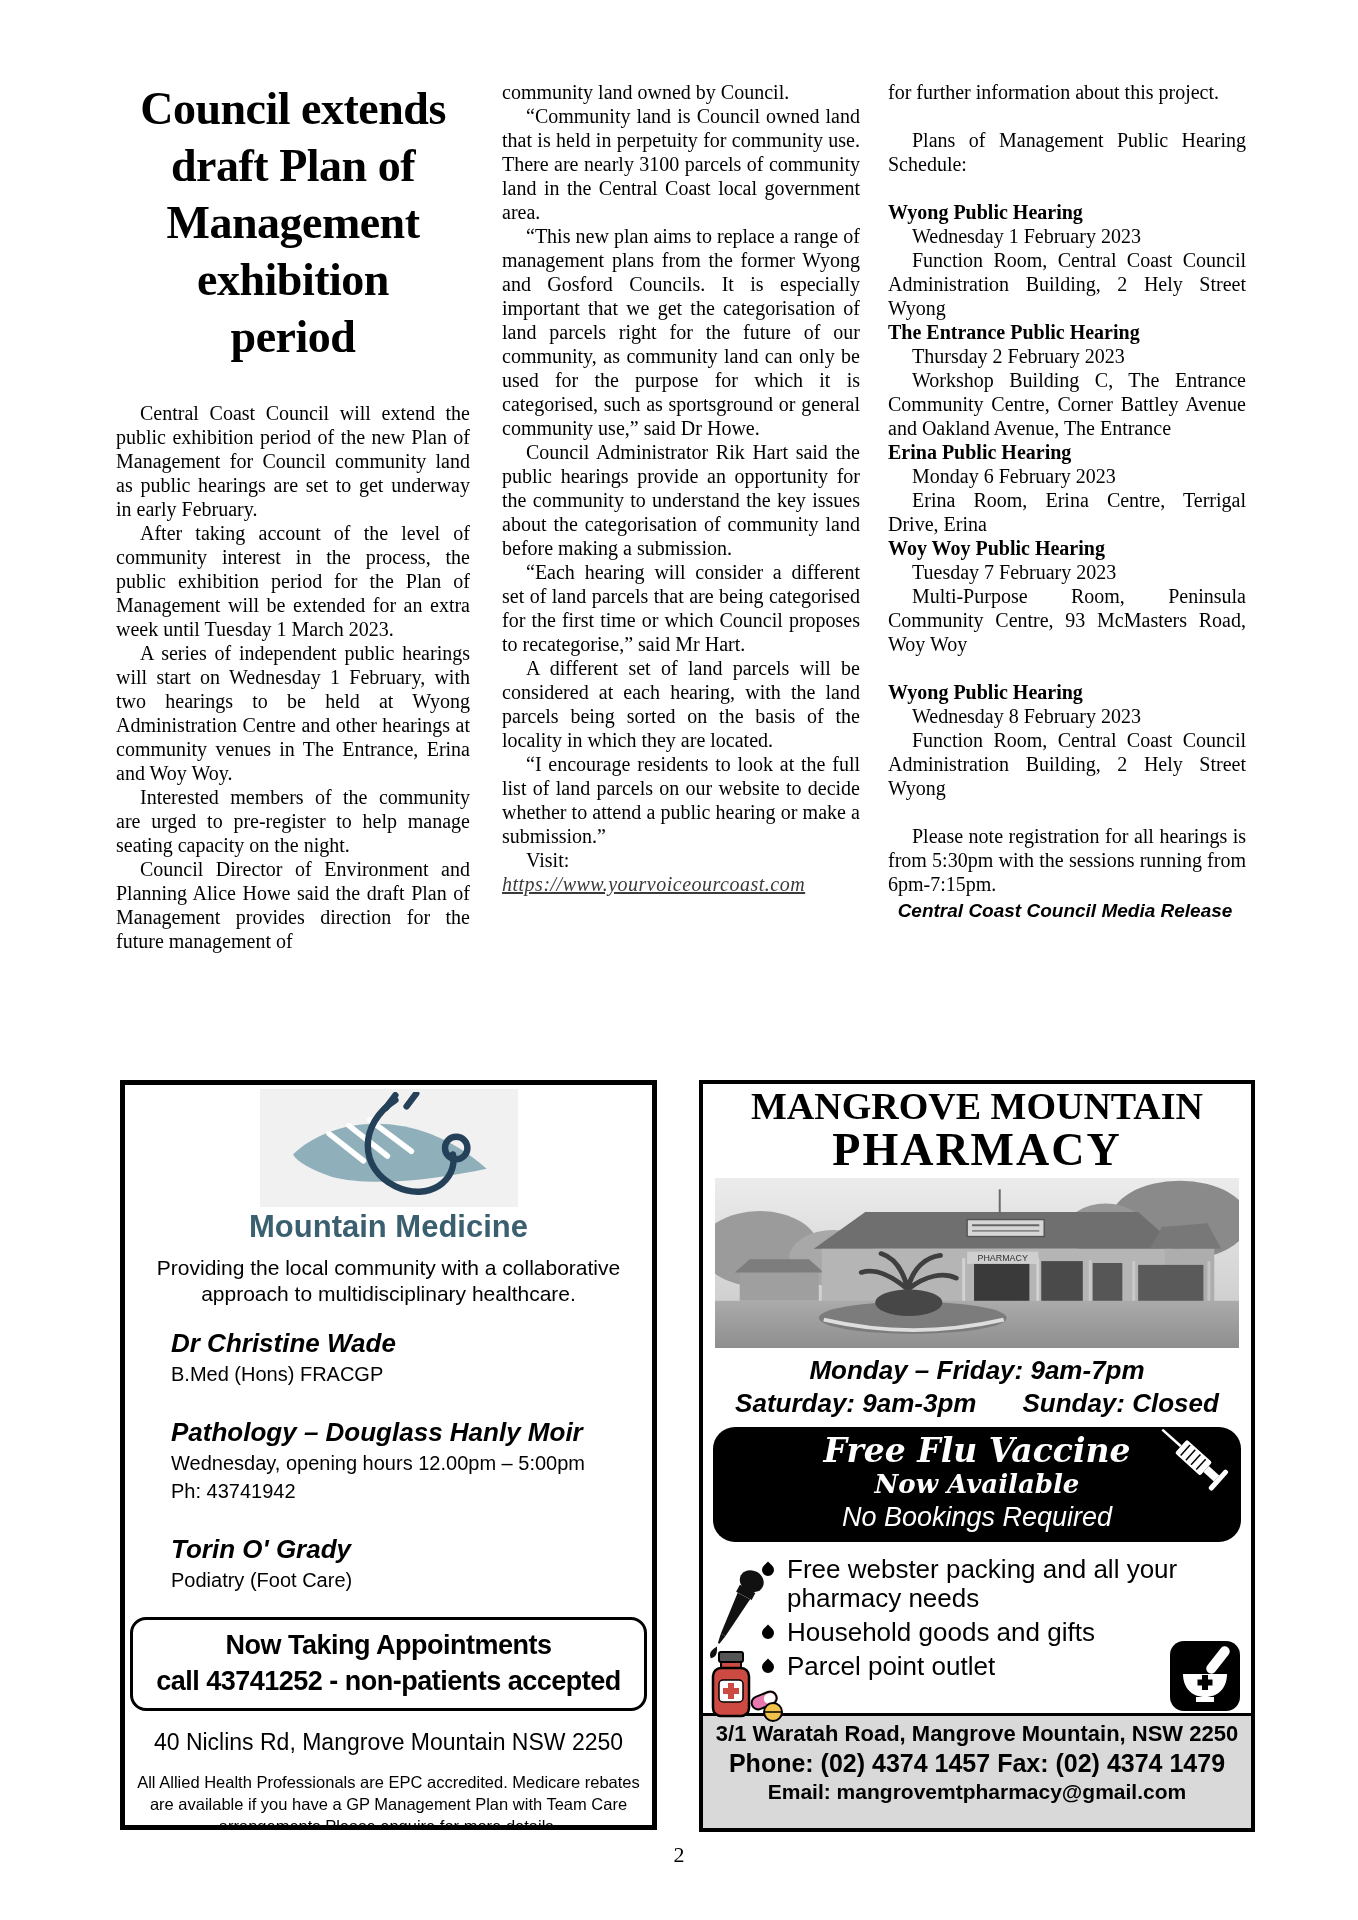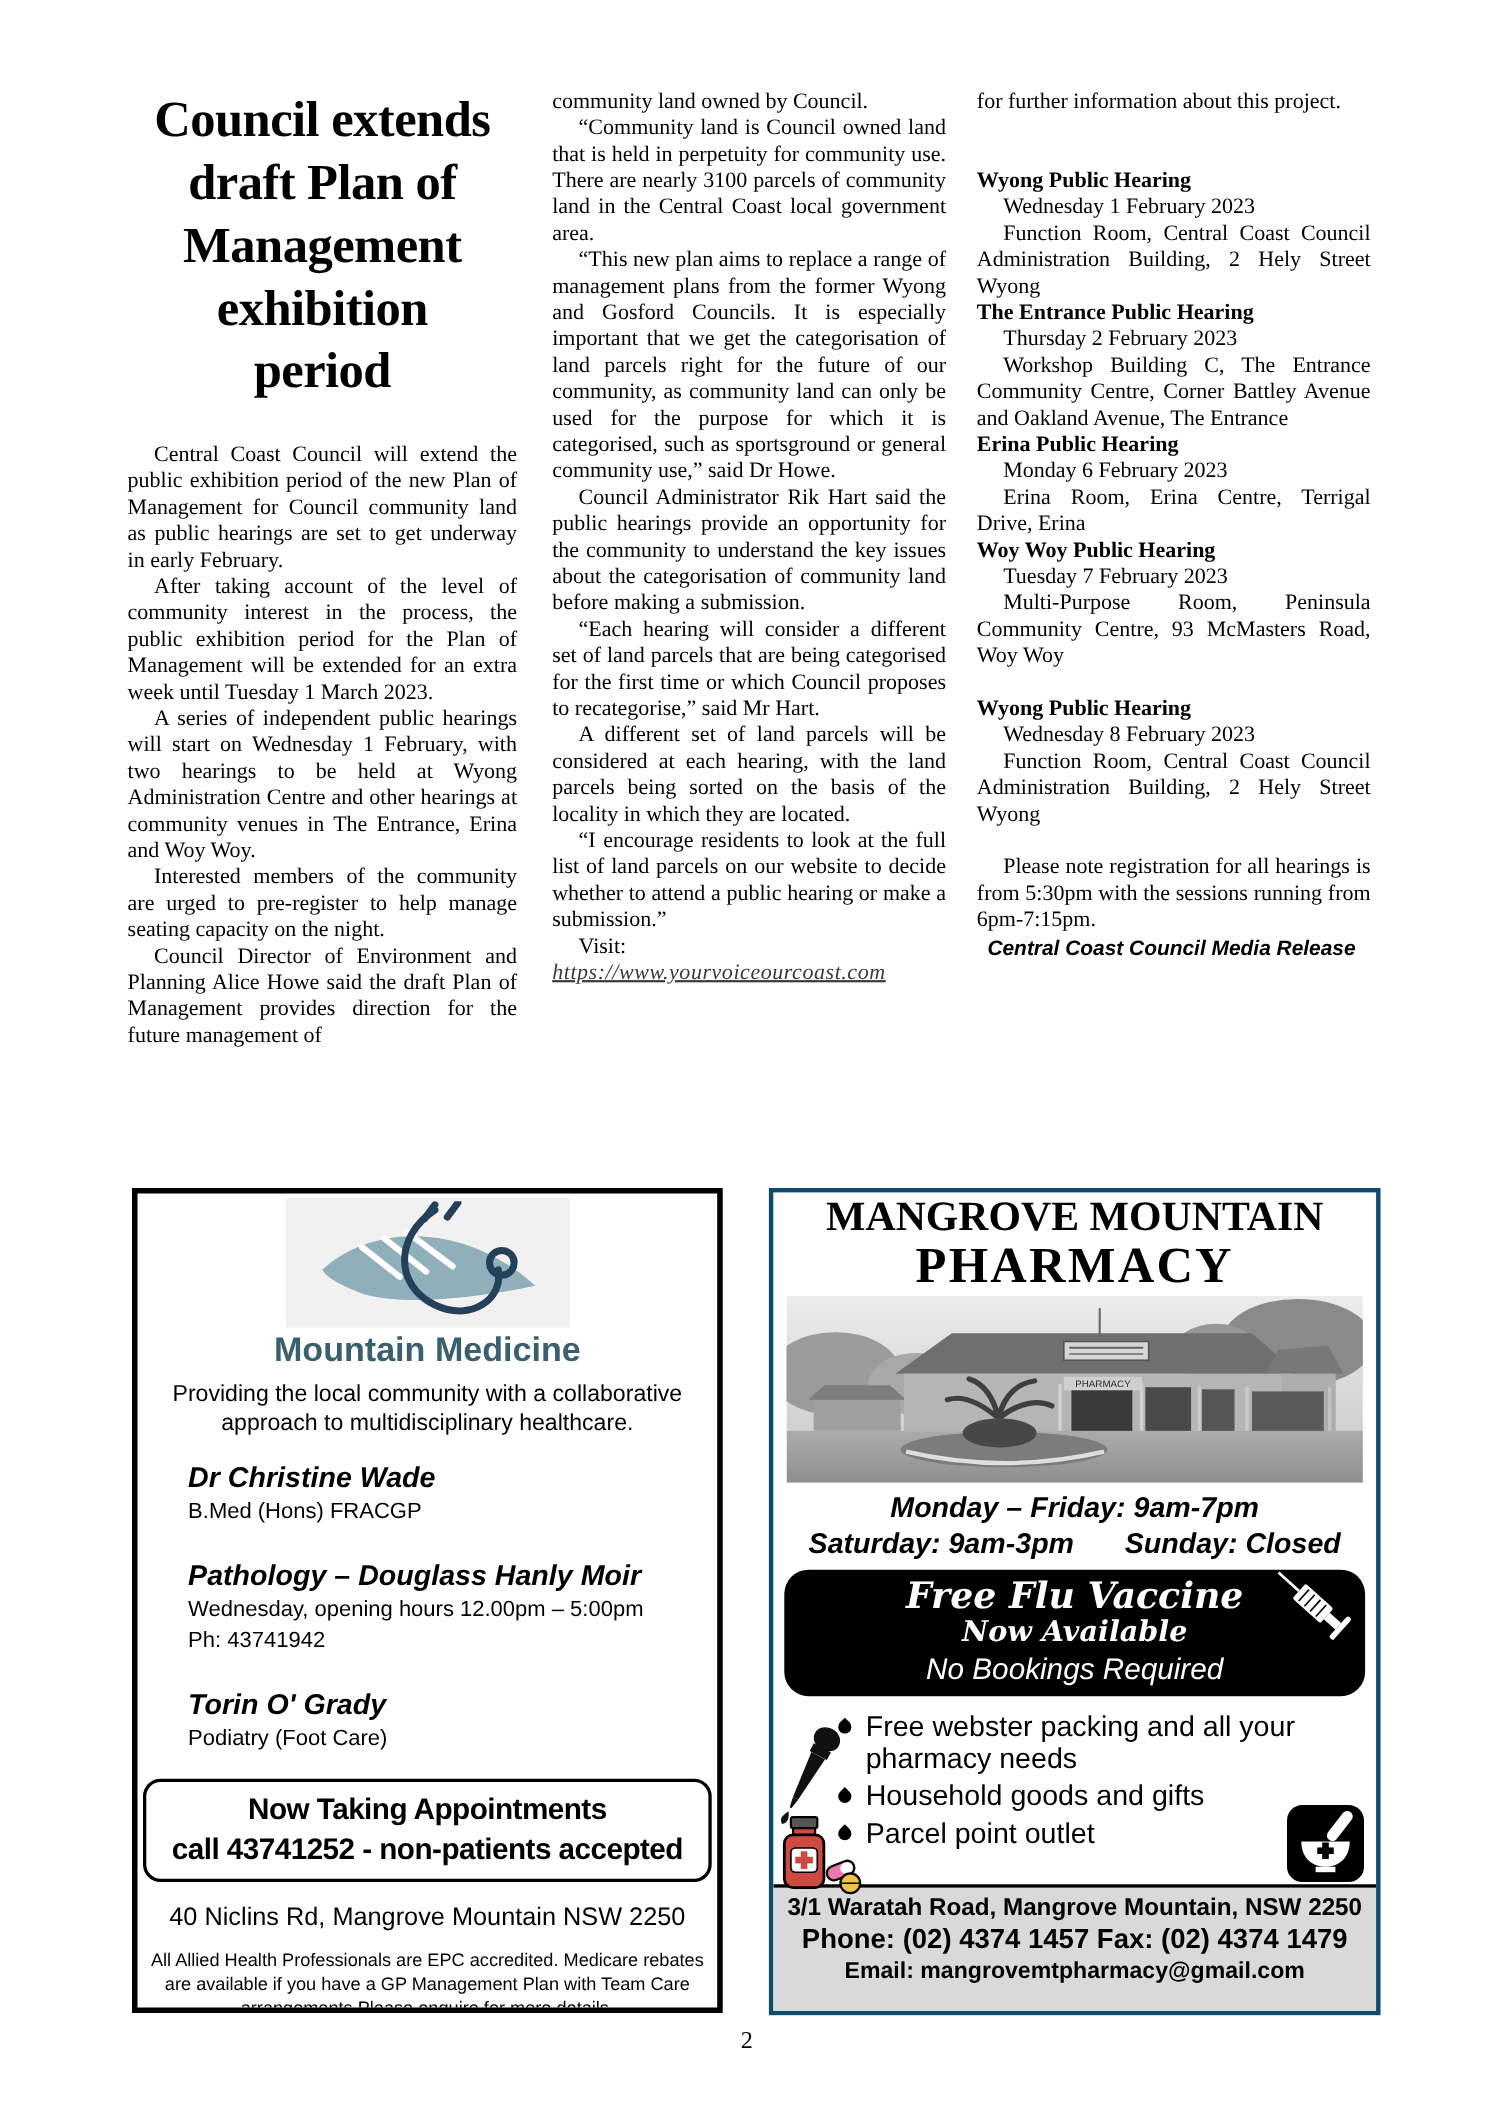--- a/index.html
+++ b/index.html
@@ -61,21 +61,21 @@
   .mm-appts-line {
     font-weight:700; font-size:27px; line-height:1.35; margin:0;
     letter-spacing:-0.5px; white-space:nowrap;
   }
   .mm-address { text-align:center; font-size:23px; margin:18px 0 0; }
   .mm-fineprint { text-align:center; font-size:16.5px; line-height:1.32; margin:16px 8px 0; }
 
   
   #ad-ph {
     position:absolute; left:699px; top:1080px; width:556px; height:752px;
-    border:4px solid #0c4a6e; box-sizing:border-box; background:#fff;
+    border:4px solid #000000; box-sizing:border-box; background:#fff;
     font-family:"Liberation Sans", sans-serif;
     display:flex; flex-direction:column; overflow:hidden;
   }
   .ph-title1 {
     font-family:"Liberation Serif", serif; font-weight:700; font-size:38px;
     text-align:center; margin:2px 0 0; line-height:1.1;
   }
   .ph-title2 {
     font-family:"Liberation Serif", serif; font-weight:700; font-size:46px;
     text-align:center; margin:-2px 0 4px; letter-spacing:2px; line-height:1.05;
@@ -149,20 +149,21 @@
       <p class="blk p-indent">“Each hearing will consider a different set of land parcels that are being categorised for the first time or which Council proposes to recategorise,” said Mr Hart.</p>
       <p class="blk p-indent">A different set of land parcels will be considered at each hearing, with the land parcels being sorted on the basis of the locality in which they are located.</p>
       <p class="blk p-indent">“I encourage residents to look at the full list of land parcels on our website to decide whether to attend a public hearing or make a submission.”</p>
       <p class="blk p-indent">Visit:</p>
       <p class="blk p-link">https://www.yourvoiceourcoast.com</p>
     </div>
 
   <div id="col3" class="col body-text">
       <p class="blk p-flush">for further information about this project.</p>
       <p class="blk p-spacer"></p>
+      <p class="blk p-indent">Plans of Management Public Hearing Schedule:</p>
       <p class="blk p-spacer"></p>
       <p class="blk p-bold">Wyong Public Hearing</p>
       <p class="blk p-line-indent">Wednesday 1 February 2023</p>
       <p class="blk p-indent">Function Room, Central Coast Council Administration Building, 2 Hely Street Wyong</p>
       <p class="blk p-bold">The Entrance Public Hearing</p>
       <p class="blk p-line-indent">Thursday 2 February 2023</p>
       <p class="blk p-indent">Workshop Building C, The Entrance Community Centre, Corner Battley Avenue and Oakland Avenue, The Entrance</p>
       <p class="blk p-bold">Erina Public Hearing</p>
       <p class="blk p-line-indent">Monday 6 February 2023</p>
       <p class="blk p-indent">Erina Room, Erina Centre, Terrigal Drive, Erina</p>

